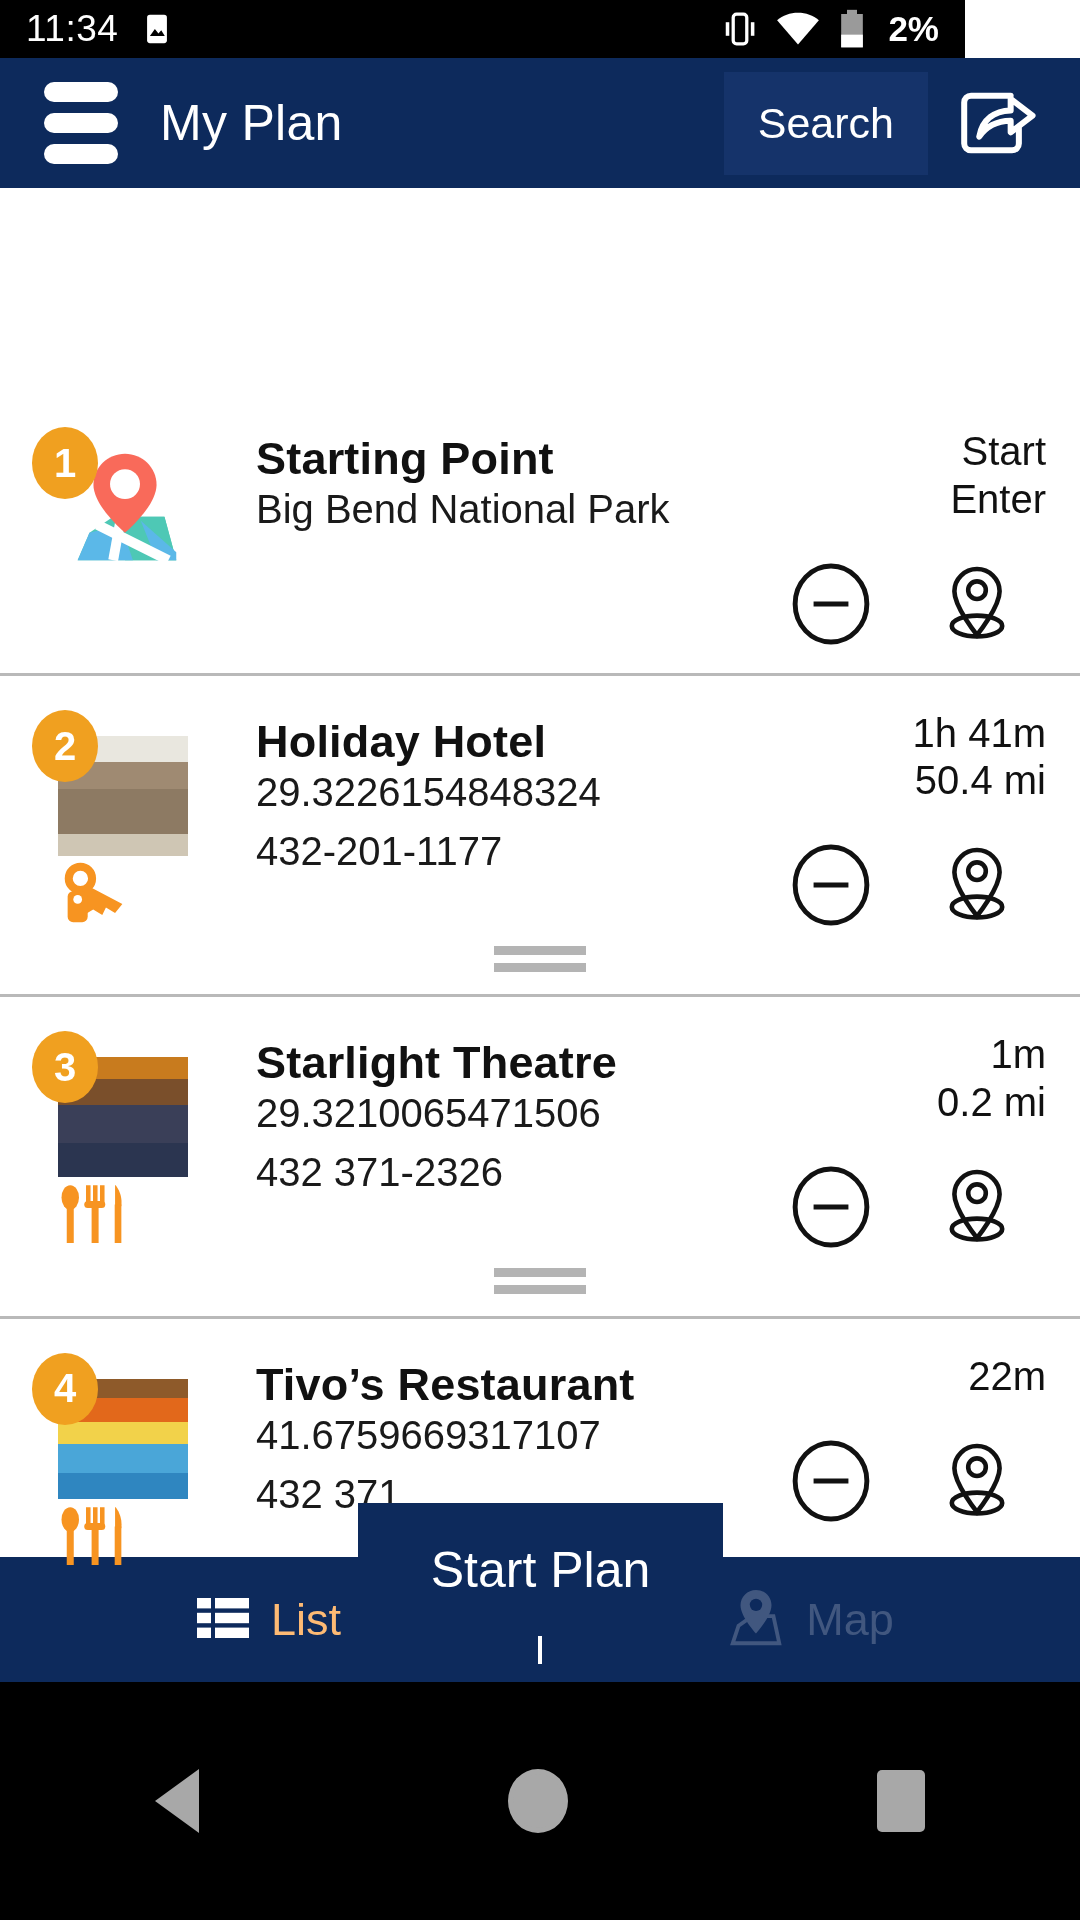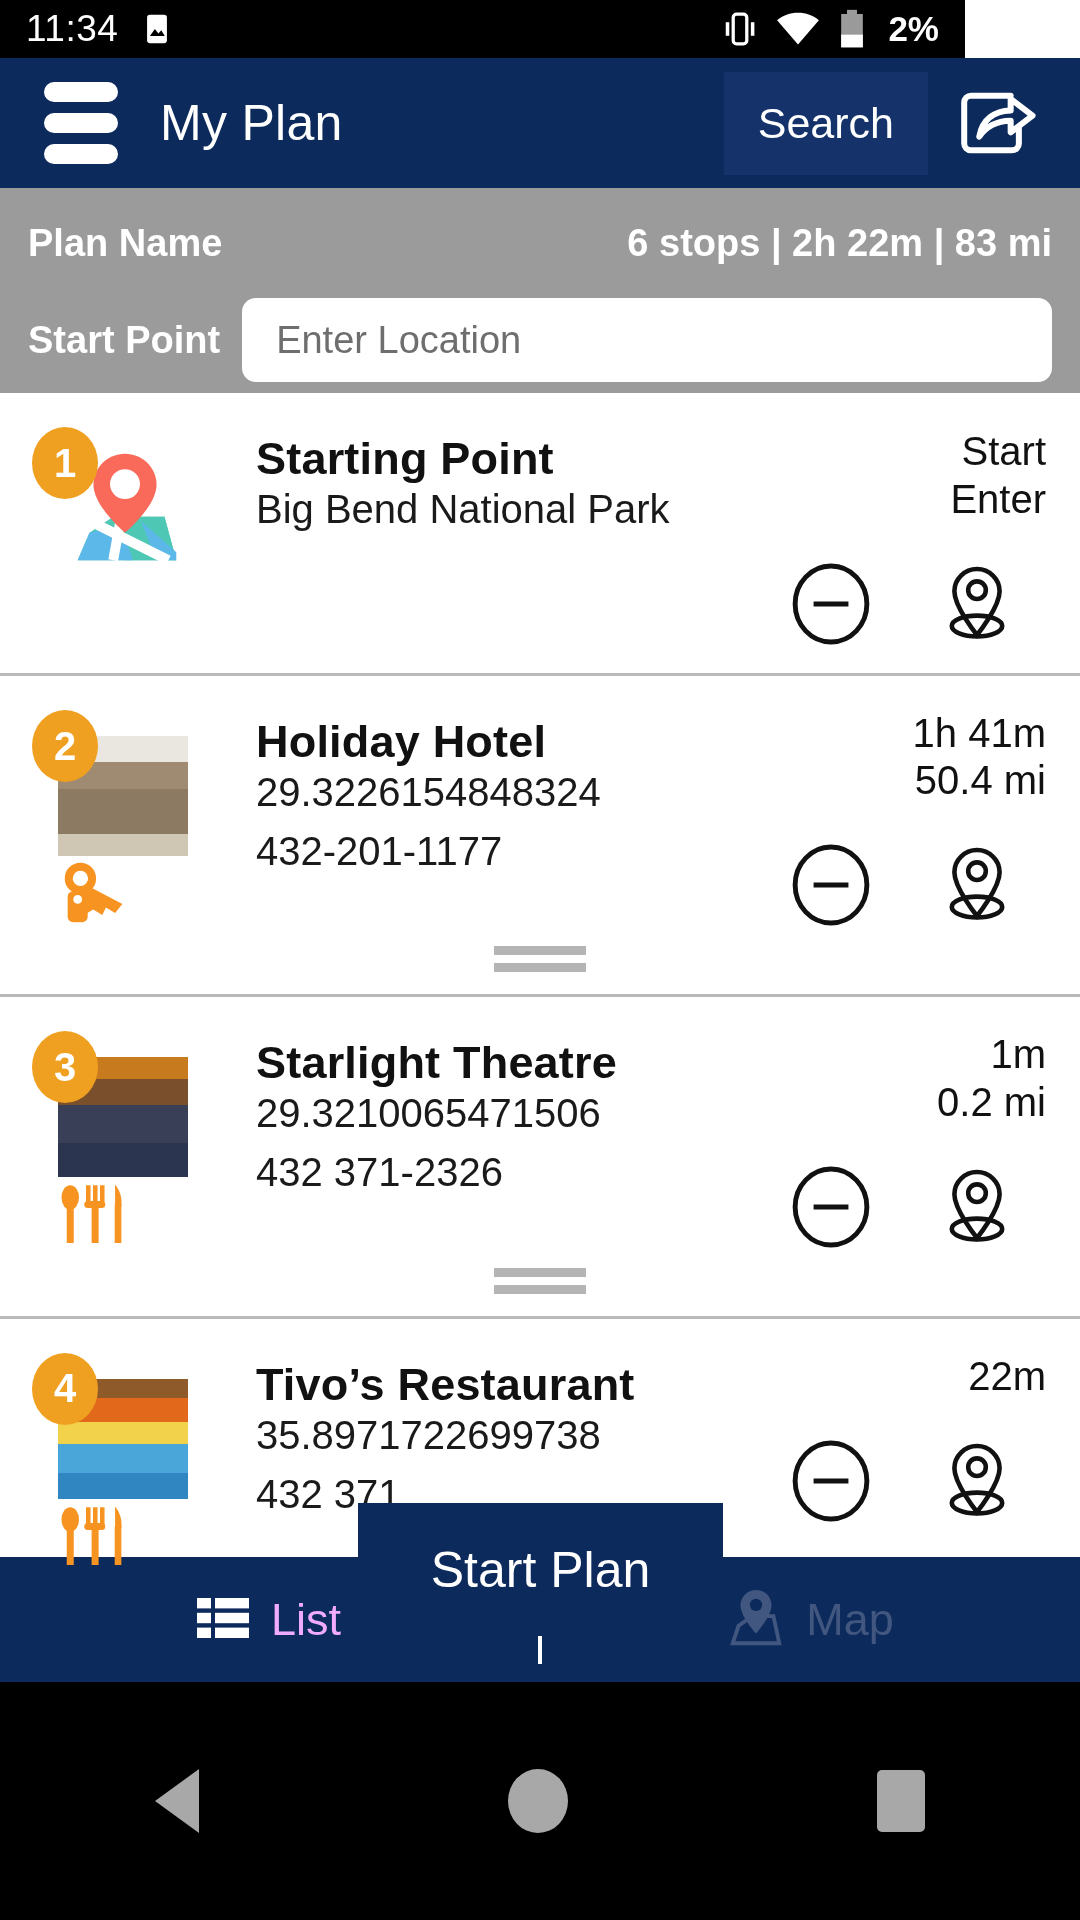--- a/index.html
+++ b/index.html
@@ -110,21 +110,21 @@
     z-index:40;
   }
 
   
   .bottomnav{
     position:absolute; bottom:238px; left:0; width:1080px; height:125px;
     background:#0d2a5c; display:flex; align-items:center;
   }
   .nav-tab{ flex:1; display:flex; align-items:center; justify-content:center; gap:22px; height:100%; cursor:pointer;}
   .nav-tab .lbl{ font-size:45px; }
-  .nav-tab.active .lbl{ color:#f0abfc; }
+  .nav-tab.active .lbl{ color:#fdba74; }
   .nav-tab.inactive .lbl{ color:#41577f; }
   .nav-sep{ width:4px; height:88px; background:#fff; }
 
   .sheet-grip{
     position:absolute; bottom:363px; left:50%; transform:translateX(-50%);
     width:102px; height:13px; background:#b4b4b4; z-index:30;
   }
 
   
   .androidnav{
@@ -175,30 +175,20 @@
     <div class="appbar-title">My Plan</div>
     <div class="search-btn">Search</div>
     <div class="share-btn">
       <svg width="82" height="78" viewBox="0 0 30 28">
         <path d="M20 4H5.5A2.5 2.5 0 0 0 3 6.5v15A2.5 2.5 0 0 0 5.5 24h15a2.5 2.5 0 0 0 2.5-2.5V16" fill="none" stroke="#fff" stroke-width="2.2" stroke-linecap="round"></path>
         <path d="M8.5 19c1.2-6.6 5.8-9.4 11.5-9.6V5.2L28 11.3l-8 6.1v-4.2c-4.8.1-8.6 1.5-11.5 5.8z" fill="none" stroke="#fff" stroke-width="2.2" stroke-linejoin="round"></path>
       </svg>
     </div>
   </div>
 
-  <div class="planbar">
-    <div class="plan-row1">
-      <span class="plan-name">Plan Name</span>
-      <span class="plan-stats">6 stops | 2h 22m | 83 mi</span>
-    </div>
-    <div class="plan-row2">
-      <span class="start-label">Start Point</span>
-      <input class="loc-input" type="text" placeholder="Enter Location" style="">
-    </div>
-  </div>
 
   <div class="list">
 
     <div class="stop">
       <div class="stop-inner">
         <div class="thumb-col">
           <div class="badge">1</div>
           <svg width="142" height="140" viewBox="0 0 72 70" style="margin-top:10px;margin-left:-4px;">
             <path d="M18 48 L30 40 L56 40 L62 62 L12 62 Z" fill="#4ec8b5"></path>
             <path d="M40 40 L56 40 L62 62 L36 62 Z" fill="#4ec8b5"></path>
@@ -352,21 +342,21 @@
               <rect x="24" y="1" width="2.6" height="11" fill="#f79421"></rect>
               <rect x="15" y="10" width="12" height="4" rx="2" fill="#f79421"></rect>
               <rect x="19.2" y="13" width="4" height="21" fill="#f79421"></rect>
               <path d="M33 1c3 4 3.6 8 3.2 12h-3.6V1z" fill="#f79421"></path>
               <rect x="32.4" y="12" width="3.8" height="22" fill="#f79421"></rect>
             </svg>
           </div>
         </div>
         <div class="info-col">
           <div class="stop-title">Tivo’s Restaurant</div>
-          <div class="stop-sub">35.8971722699738</div>
+          <div class="stop-sub">41.6759669317107</div>
           <div class="stop-sub second">432 371</div>
         </div>
         <div class="right-col">
           <div class="right-top">
             <div>22m</div>
           </div>
           <div class="right-actions">
             <span class="icon-btn">
               <svg width="82" height="82" viewBox="0 0 40 40">
                 <ellipse cx="20" cy="20" rx="17.5" ry="18.5" fill="none" stroke="#111" stroke-width="2.4"></ellipse>

